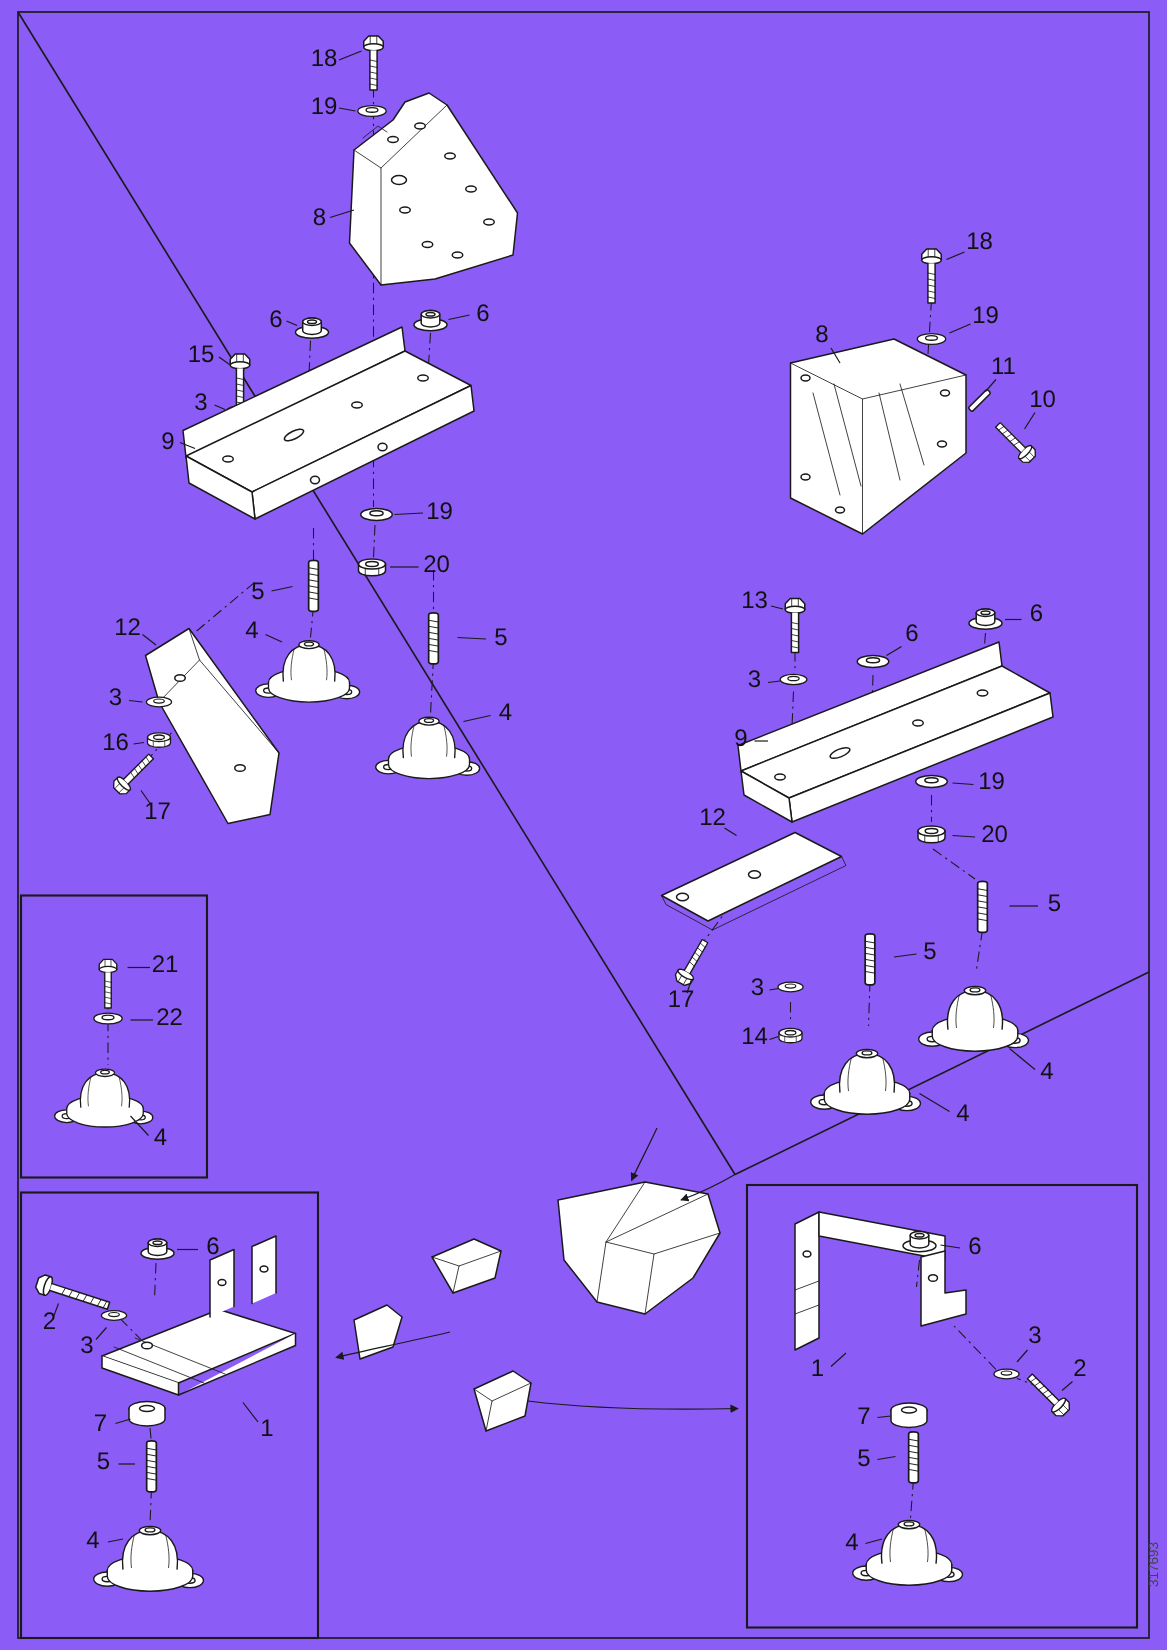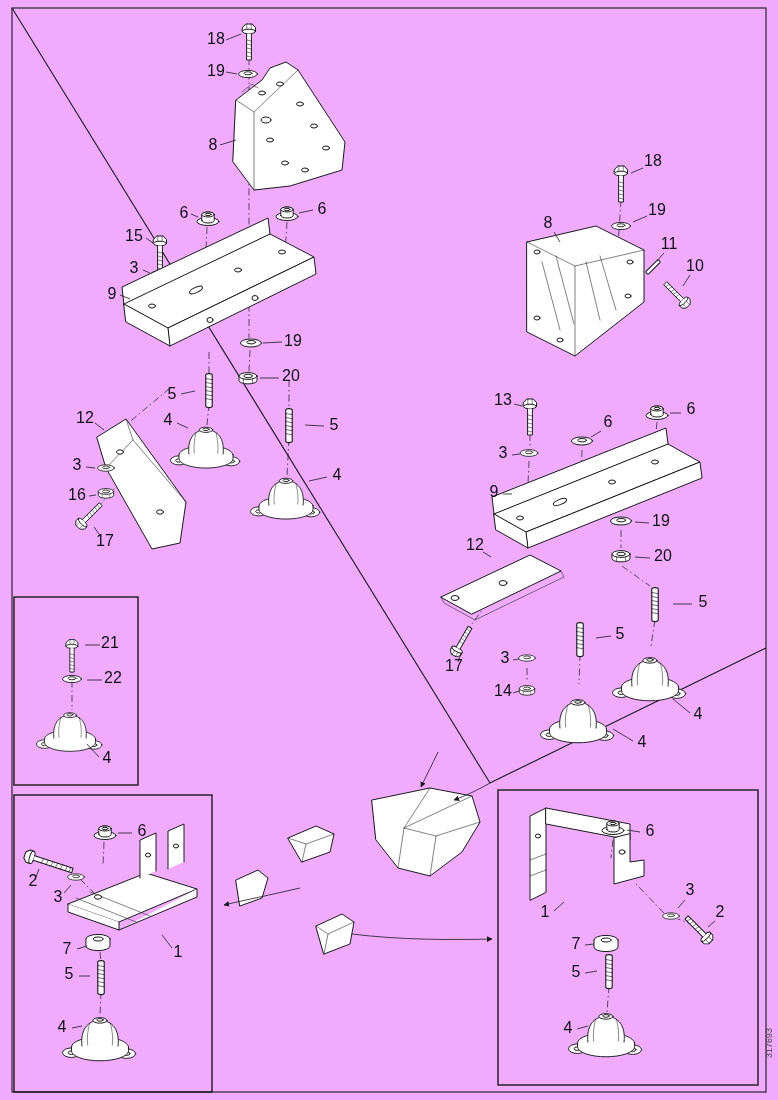--- a/index.html
+++ b/index.html
@@ -1,16 +1,16 @@
 <!DOCTYPE html>
 <html><head>
 <meta charset="utf-8">
 <style>
   html,body{margin:0;padding:0;background:#fff;}
-  .page{width:778px;height:1100px;position:relative;background:#f0abfc;overflow:hidden;}
+  .page{width:778px;height:1100px;position:relative;background:#8b5cf6;overflow:hidden;}
   svg{display:block;}
   .pt{fill:#ffffff;stroke:#1a1a1a;stroke-width:1;stroke-linejoin:round;stroke-linecap:round;}
   .thin{fill:none;stroke:#1a1a1a;stroke-width:0.55;stroke-linecap:round;}
   .dash{fill:none;stroke:#1a1a1a;stroke-width:0.7;stroke-dasharray:7 3 1.5 3;}
   .frame{fill:none;stroke:#1a1a1a;stroke-width:1.1;}
   .boxline{fill:none;stroke:#1a1a1a;stroke-width:1.4;}
   .leader{stroke:#1a1a1a;stroke-width:0.8;}
   .sketchline{fill:none;stroke:#1a1a1a;stroke-width:0.8;}
   .callout{font-family:"Liberation Sans",sans-serif;font-size:16px;fill:#111;text-anchor:middle;}
   .doccode{font-family:"Liberation Sans",sans-serif;font-size:9px;fill:#444;}

